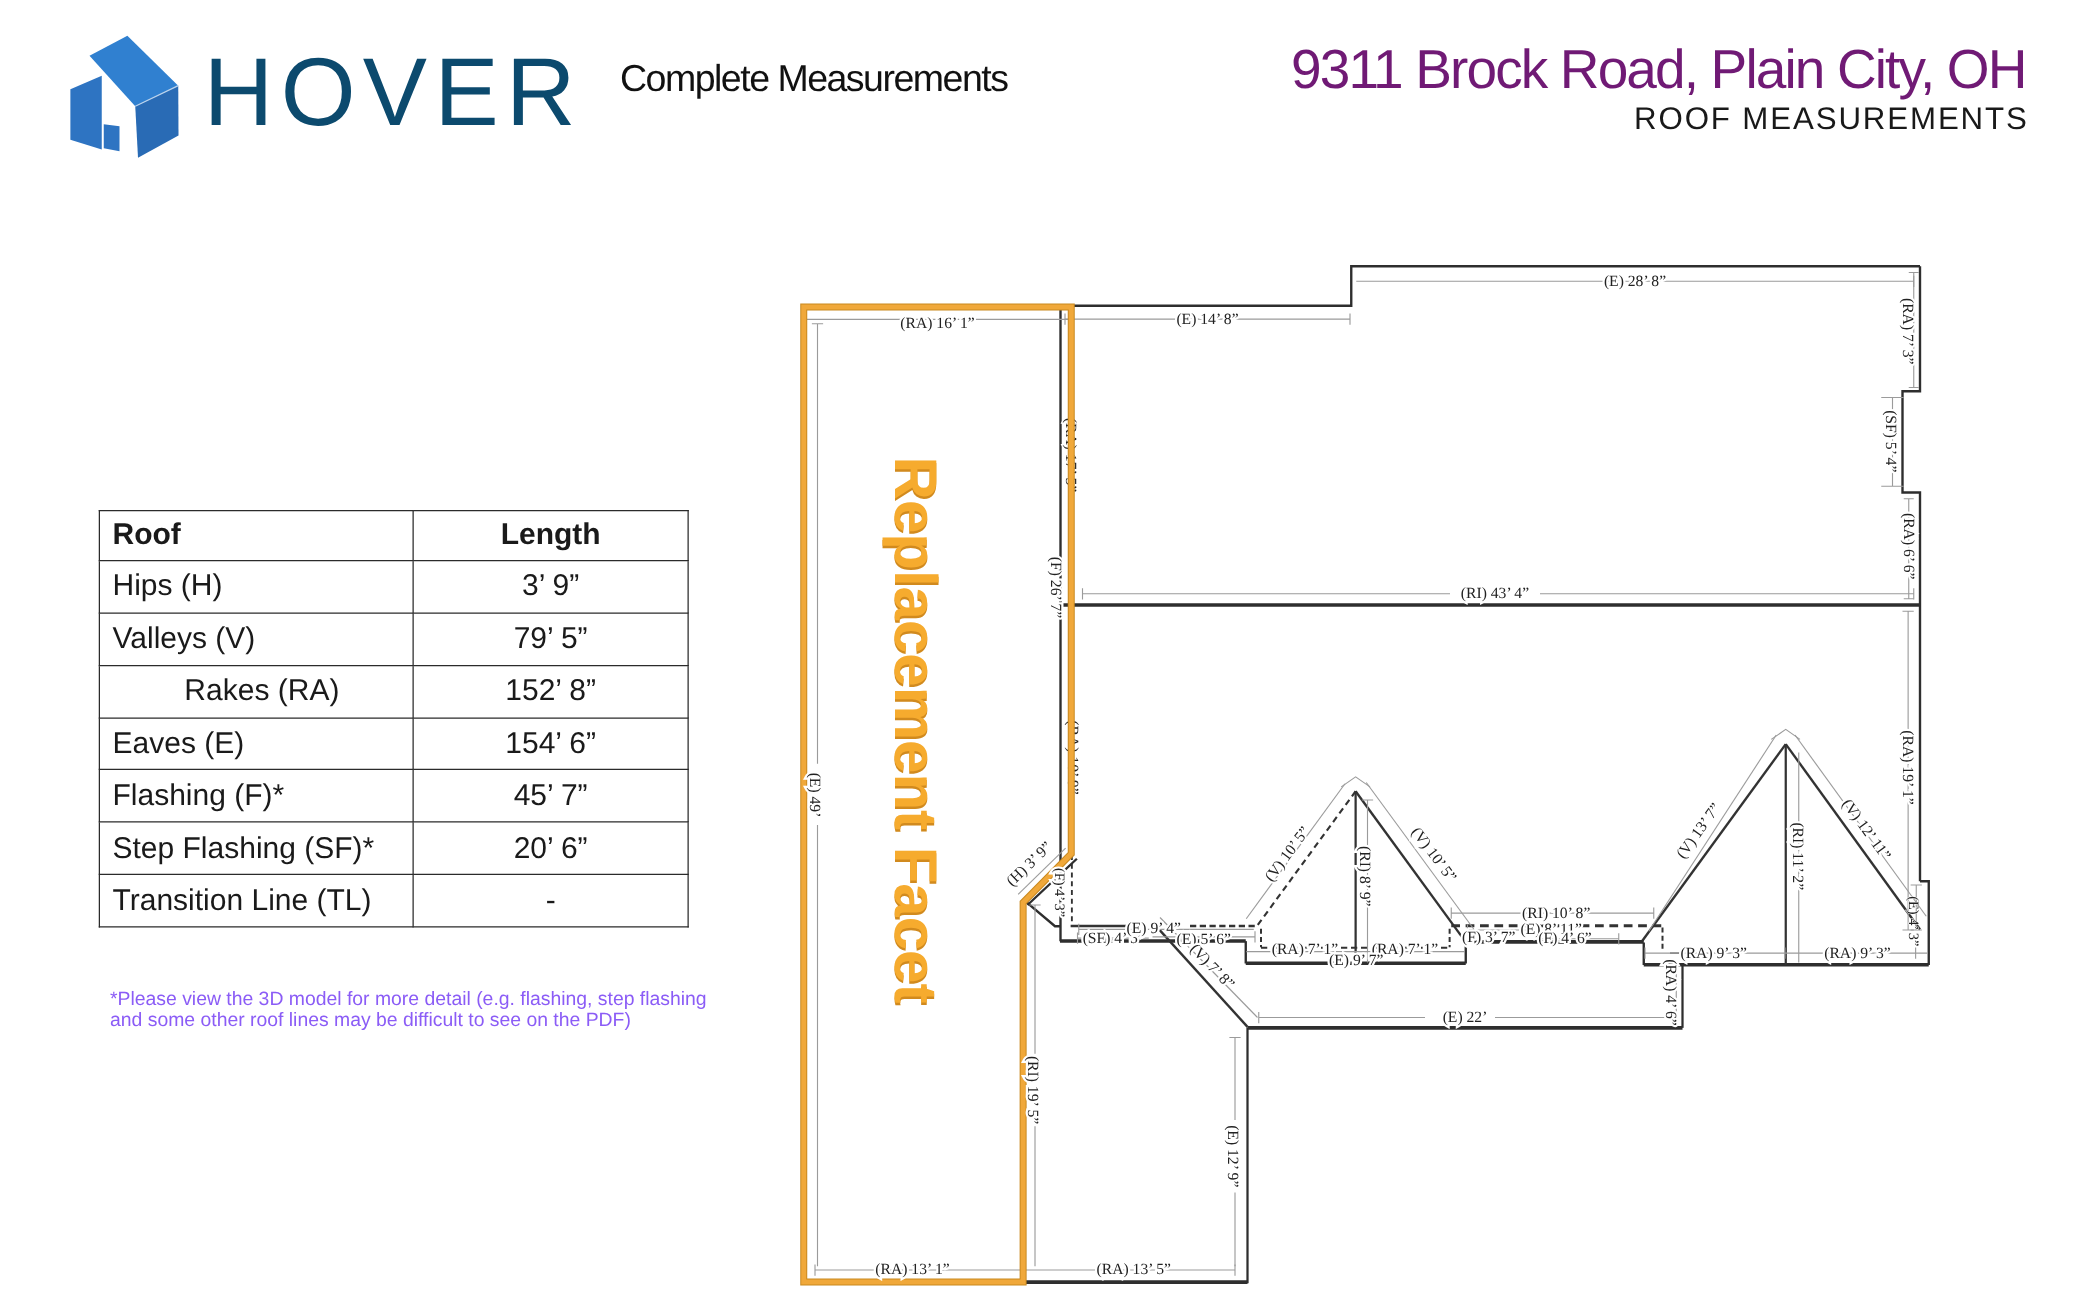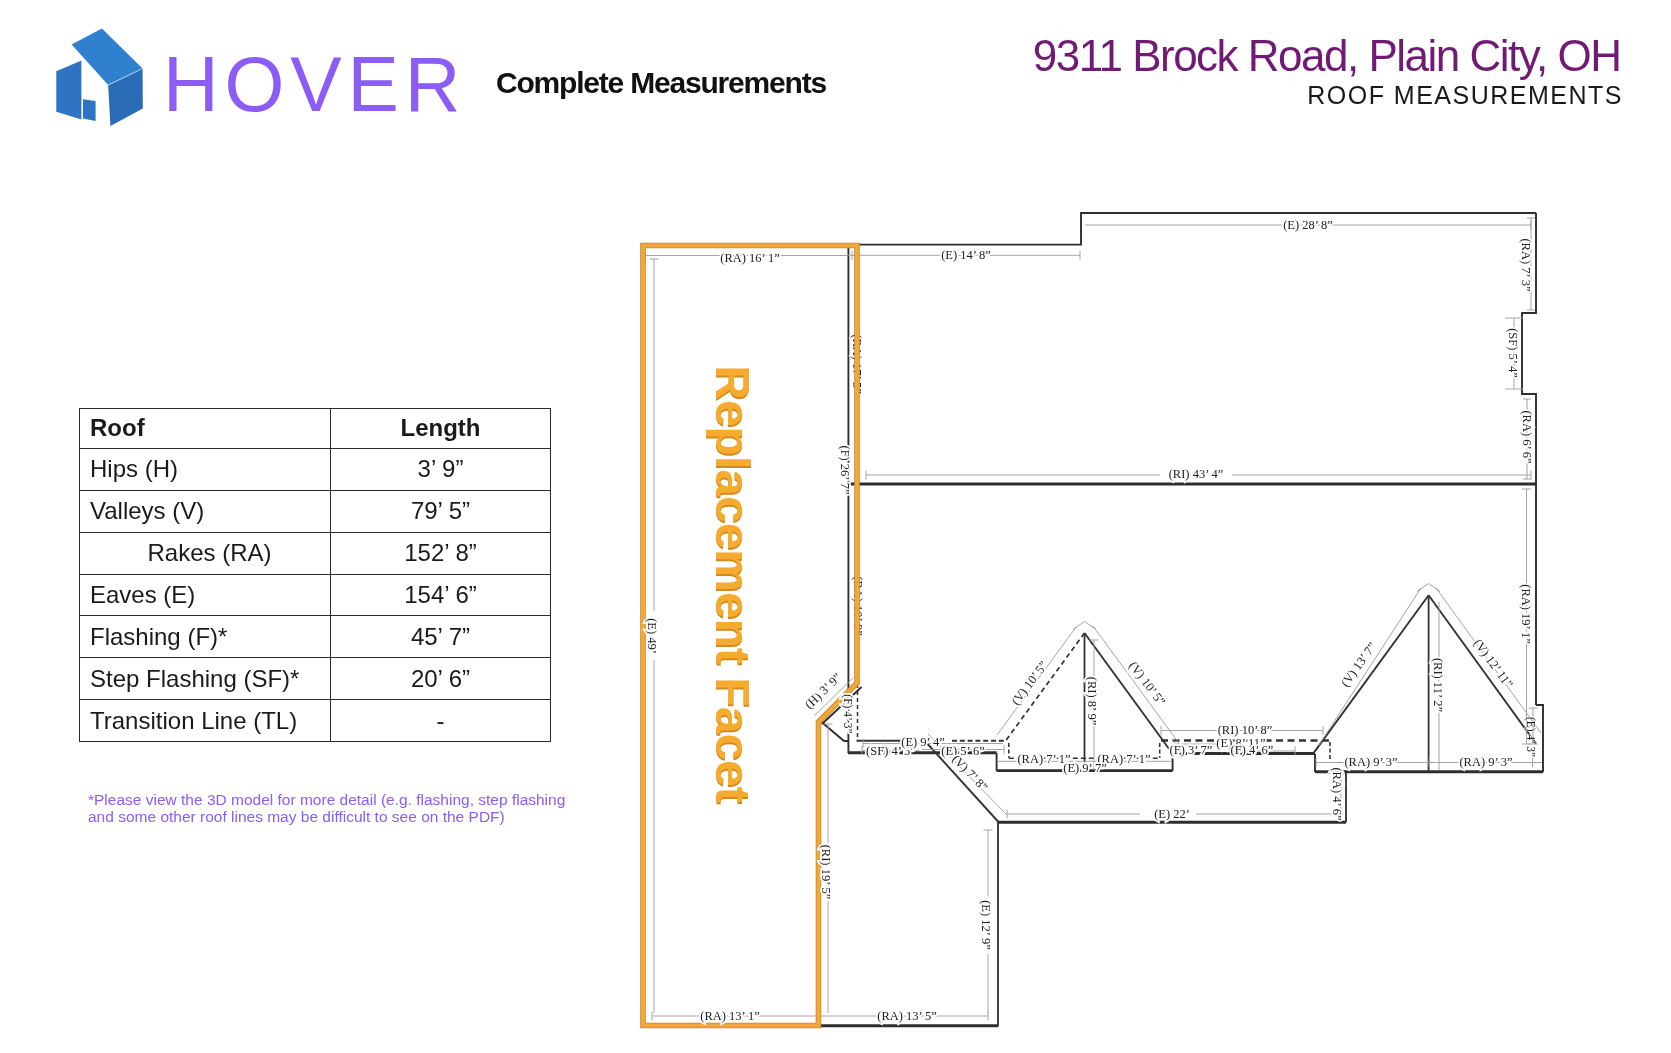--- a/index.html
+++ b/index.html
@@ -13,23 +13,23 @@
 
 <svg class="abs" style="left:54px;top:24px" width="95" height="108" viewBox="0 0 95 108">
   <polygon points="17.6,20.5 47.9,4.6 88.6,44.5 54.2,61.0" fill="#3080d0"></polygon>
   <polygon points="54.2,61.0 88.6,44.5 88.8,84.4 56.4,102.1" fill="#296bb5"></polygon>
   <line x1="54.2" y1="61.0" x2="88.6" y2="44.5" stroke="#b9d2ec" stroke-width="1"></line>
   <line x1="75.5" y1="27" x2="82.5" y2="33.5" stroke="#ffffff" stroke-width="2.2"></line>
   <polygon points="2.3,47.3 27.4,36.5 27.4,95.5 2.3,87.8" fill="#2e74c2"></polygon>
   <polygon points="29.0,75.3 41.6,76.9 41.6,97.0 29.0,94.5" fill="#2e74c2"></polygon>
 </svg>
 
-<div class="abs" style="left:163px;top:46px;font-size:77px;line-height:77px;letter-spacing:5.9px;color:#8b5cf6;font-weight:400;">HOVER</div>
-
-<div class="abs" style="left:496px;top:68px;font-size:30px;line-height:30px;letter-spacing:-1.2px;font-weight:bold;color:#111;">Complete Measurements</div>
+<div class="abs" style="left:163px;top:36px;font-size:77px;line-height:77px;letter-spacing:5.9px;color:#0c4a6e;font-weight:400;">HOVER</div>
+
+<div class="abs" style="left:496px;top:49px;font-size:30px;line-height:30px;letter-spacing:-1.2px;font-weight:normal;color:#111;">Complete Measurements</div>
 
 <div class="abs" style="right:50.5px;top:34px;font-size:44px;line-height:44px;letter-spacing:-1.5px;color:#701a75;text-align:right;">9311 Brock Road, Plain City, OH</div>
 
 <div class="abs" style="right:48px;top:82.5px;font-size:25px;line-height:25px;letter-spacing:1.5px;color:#191919;text-align:right;">ROOF MEASUREMENTS</div>
 
 <table class="abs" style="left:79px;top:408px;width:472px;border-collapse:collapse;font-size:24px;color:#1a1a1a;" cellspacing="0">
   <tbody>
         <tr style="height:39.7px;">
           <td style="border:1.5px solid #2b2b2b;padding-left:10px;font-weight:bold;width:239px;">Roof</td>
           <td style="border:1.5px solid #2b2b2b;text-align:center;font-weight:bold;">Length</td>

